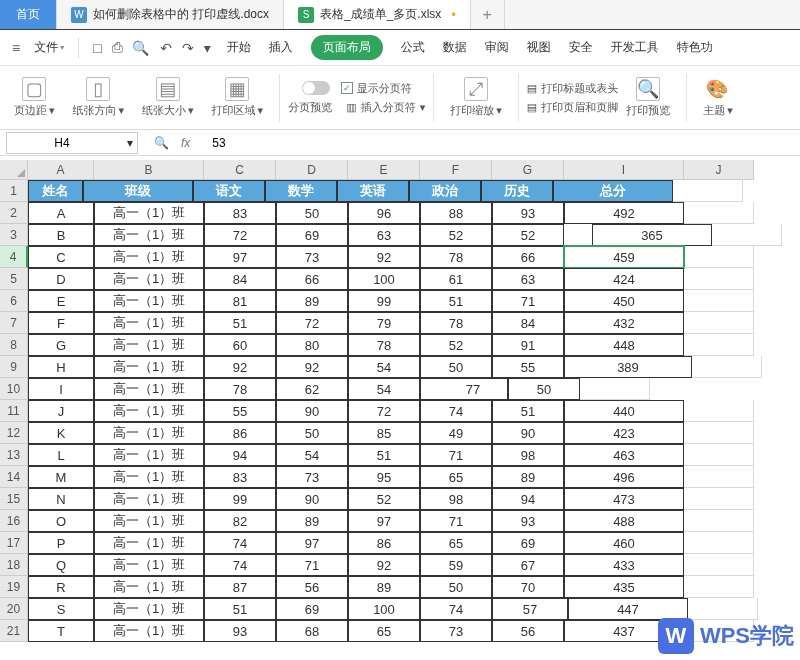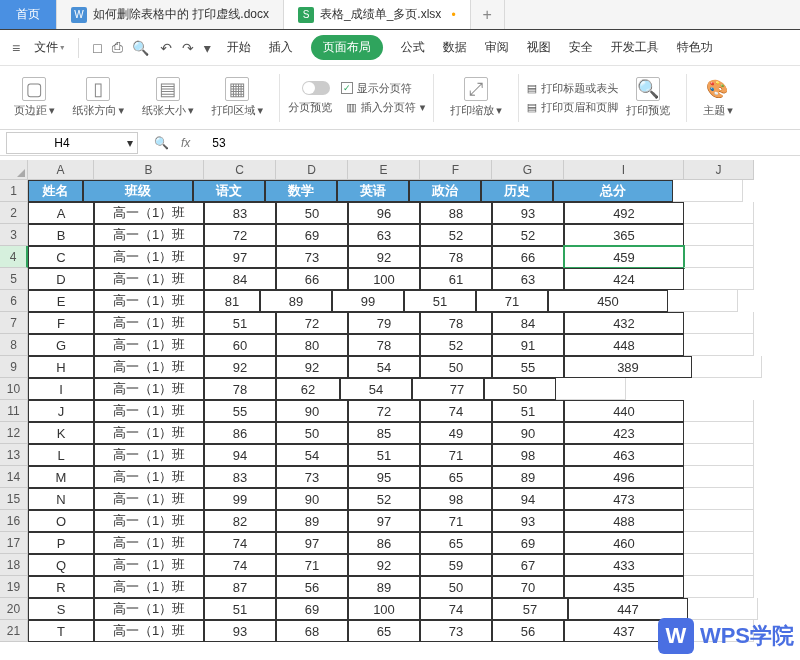--- a/index.html
+++ b/index.html
@@ -263,21 +263,21 @@
         <div class="ext-cell" style="width: 70px;"></div>
       </div>
       <div class="row datarow">
         <div class="cell" style="width: 66px;">B</div>
         <div class="cell" style="width: 110px;">高一（1）班</div>
         <div class="cell" style="width: 72px;">72</div>
         <div class="cell" style="width: 72px;">69</div>
         <div class="cell" style="width: 72px;">63</div>
         <div class="cell" style="width: 72px;">52</div>
         <div class="cell" style="width: 72px;">52</div>
-        <div class="cell" style="width: 120px;">365</div>
+        <div class="cell" style="width: 120px; margin-left: 28px;">365</div>
         <div class="ext-cell" style="width: 70px;"></div>
       </div>
       <div class="row datarow">
         <div class="cell" style="width: 66px;">C</div>
         <div class="cell" style="width: 110px;">高一（1）班</div>
         <div class="cell" style="width: 72px;">97</div>
         <div class="cell" style="width: 72px;">73</div>
         <div class="cell" style="width: 72px;">92</div>
         <div class="cell" style="width: 72px;">78</div>
         <div class="cell" style="width: 72px;">66</div>
@@ -291,21 +291,21 @@
         <div class="cell" style="width: 72px;">66</div>
         <div class="cell" style="width: 72px;">100</div>
         <div class="cell" style="width: 72px;">61</div>
         <div class="cell" style="width: 72px;">63</div>
         <div class="cell" style="width: 120px;">424</div>
         <div class="ext-cell" style="width: 70px;"></div>
       </div>
       <div class="row datarow">
         <div class="cell" style="width: 66px;">E</div>
         <div class="cell" style="width: 110px;">高一（1）班</div>
-        <div class="cell" style="width: 56px;">81</div>
+        <div class="cell" style="width: 72px;">81</div>
         <div class="cell" style="width: 72px;">89</div>
         <div class="cell" style="width: 72px;">99</div>
         <div class="cell" style="width: 72px;">51</div>
         <div class="cell" style="width: 72px;">71</div>
         <div class="cell" style="width: 120px;">450</div>
         <div class="ext-cell" style="width: 70px;"></div>
       </div>
       <div class="row datarow">
         <div class="cell" style="width: 66px;">F</div>
         <div class="cell" style="width: 110px;">高一（1）班</div>
@@ -336,23 +336,23 @@
         <div class="cell" style="width: 72px;">54</div>
         <div class="cell" style="width: 72px;">50</div>
         <div class="cell" style="width: 72px;">55</div>
         <div class="cell" style="width: 128px;">389</div>
         <div class="ext-cell" style="width: 70px;"></div>
       </div>
       <div class="row datarow">
         <div class="cell" style="width: 66px;">I</div>
         <div class="cell" style="width: 110px;">高一（1）班</div>
         <div class="cell" style="width: 72px;">78</div>
-        <div class="cell" style="width: 64px;">62</div>
+        <div class="cell" style="width: 72px;">62</div>
         <div class="cell" style="width: 72px;">54</div>
-        <div class="cell" style="width: 72px; padding-left: 18px;">77</div>
+        <div class="cell" style="width: 88px; padding-left: 18px;">77</div>
         <div class="cell" style="width: 72px;">50</div>
         <div class="ext-cell" style="width: 70px;"></div>
       </div>
       <div class="row datarow">
         <div class="cell" style="width: 66px;">J</div>
         <div class="cell" style="width: 110px;">高一（1）班</div>
         <div class="cell" style="width: 72px;">55</div>
         <div class="cell" style="width: 72px;">90</div>
         <div class="cell" style="width: 72px;">72</div>
         <div class="cell" style="width: 72px;">74</div>

